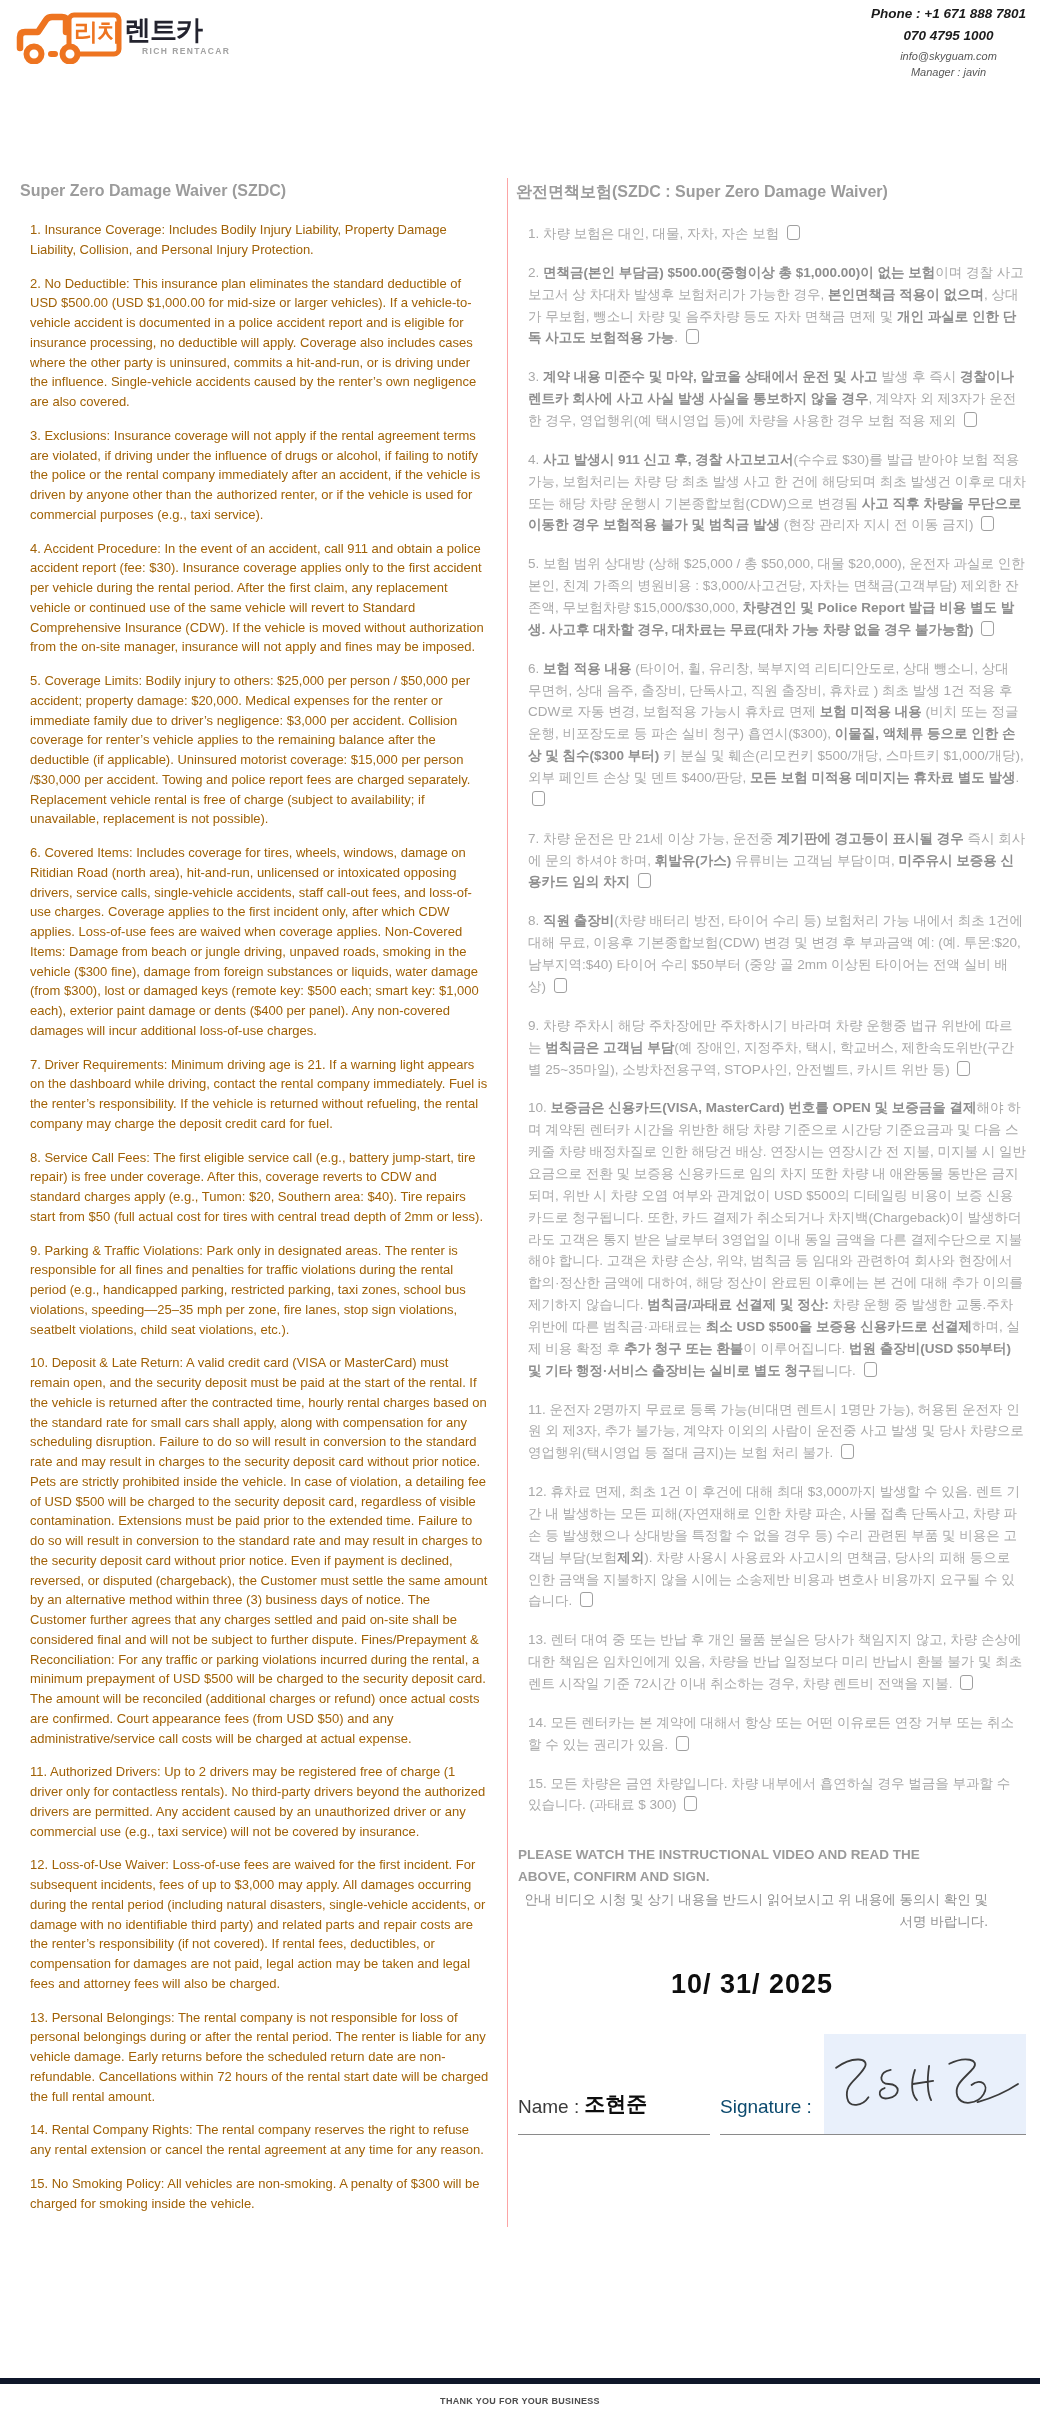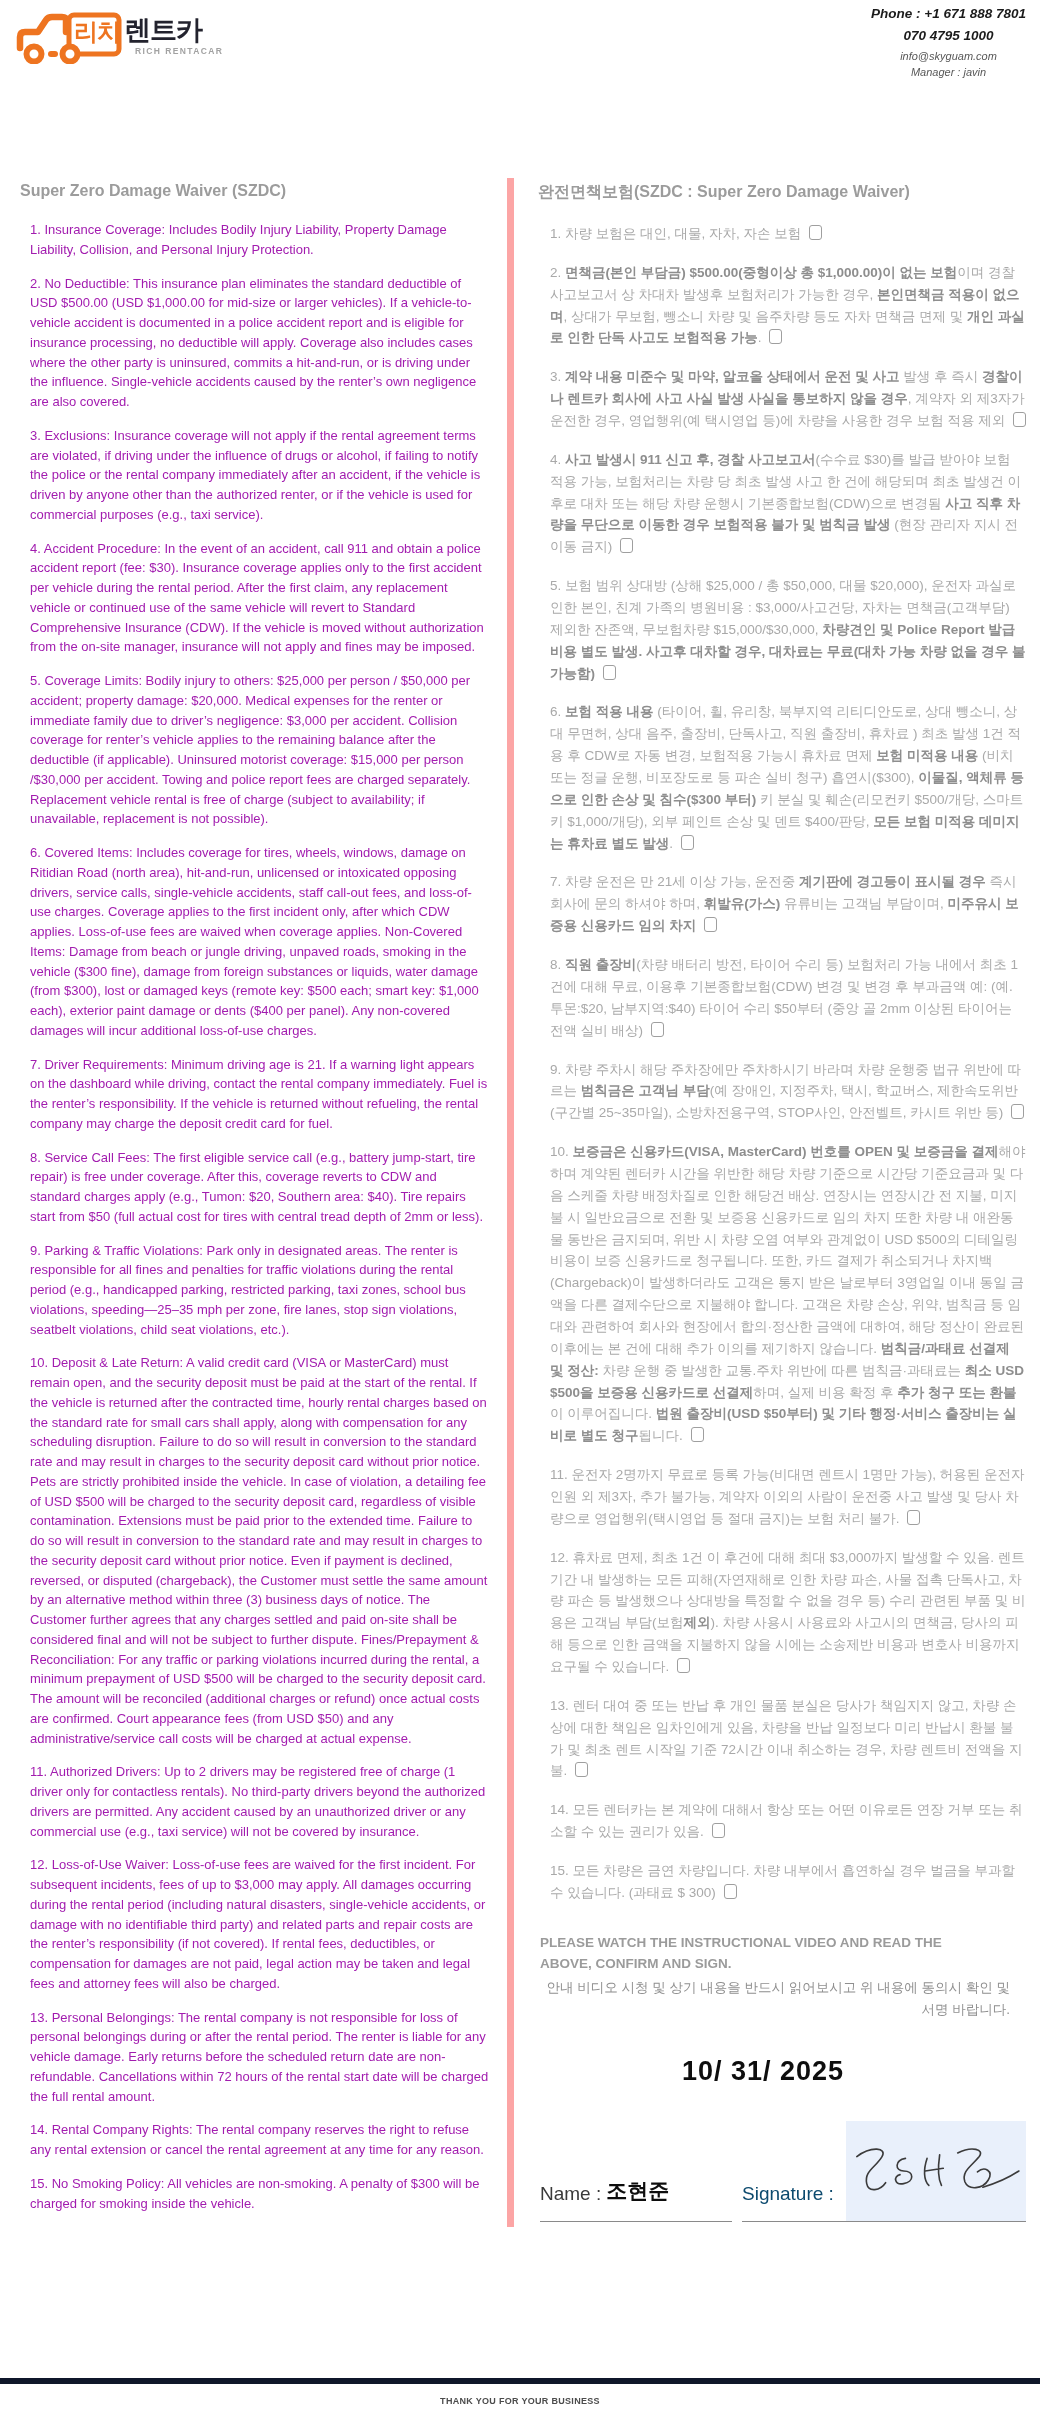--- a/index.html
+++ b/index.html
@@ -6,36 +6,36 @@
   body{width:1040px;min-height:2415px;display:flex;flex-direction:column;
        font-family:"Liberation Sans",sans-serif;box-sizing:border-box;}
   
   .header{position:relative;height:104px;padding-top:8px;}
   .logo{position:relative;width:230px;height:60px;margin-left:12px;}
   .logo svg{position:absolute;left:0;top:4px;}
   .logo-richi{position:absolute;left:62px;top:8px;width:46px;text-align:center;
               font-size:24px;font-weight:900;color:#ee7420;letter-spacing:-1px;}
   .logo-kr{position:absolute;left:112px;top:4px;font-size:27px;font-weight:900;
            color:#23232e;letter-spacing:-1px;}
-  .logo-sub{position:absolute;left:123px;top:38px;font-size:8.5px;font-weight:600;
+  .logo-sub{position:absolute;left:130px;top:38px;font-size:8.5px;font-weight:600;
             color:#a2a2a2;letter-spacing:1.4px;}
   .titles{position:absolute;left:0;right:0;top:14px;text-align:center;pointer-events:none;}
   .title-kr{font-size:17px;font-weight:700;color:#191919;margin:0 0 12px;}
   .title-en{font-size:12px;font-weight:700;color:#2e2e2e;letter-spacing:.3px;margin:0;}
   .contact{position:absolute;right:14px;top:6px;text-align:center;font-style:italic;}
   .contact p{margin:0;}
   .contact p:nth-child(1),.contact p:nth-child(2){font-size:13.5px;font-weight:700;color:#1b1b1b;margin-bottom:7px;}
   .contact p:nth-child(3){font-size:11px;color:#585858;margin:3px 0 4px;}
   .contact p:nth-child(4){font-size:11px;color:#585858;}
   
   .cols{display:flex;align-items:stretch;margin:66px 14px 0 20px;}
   .col-left{width:487px;padding-right:18px;box-sizing:border-box;}
-  .col-right{flex:1;border-left:7px solid #fca5a5;padding-left:24px;box-sizing:border-box;}
+  .col-right{flex:1;border-left:1px solid #fca5a5;padding-left:8px;box-sizing:border-box;}
   h2.sec{font-size:16px;font-weight:700;color:#9c9c9c;margin:4px 0 20px;}
-  .plist p{font-size:13px;line-height:1.52;color:#a21caf;margin:0 0 14px 10px;}
+  .plist p{font-size:13px;line-height:1.52;color:#a16207;margin:0 0 14px 10px;}
   .klist p{font-size:13.5px;line-height:1.62;color:#a9a9a9;margin:4px 0 17px 12px;}
   .klist b{color:#8e8e8e;font-weight:700;}
   .cbx{display:inline-block;width:11px;height:13px;border:1.5px solid #9f9f9f;
        border-radius:3px;margin-left:4px;vertical-align:-2px;background:#fff;}
   
   .sign{margin-top:28px;margin-left:2px;}
   .notice-en{font-weight:700;color:#9b9b9b;font-size:13.5px;line-height:1.6;max-width:440px;margin:0;}
   .notice-kr{color:#8f8f8f;font-size:13.5px;line-height:1.6;max-width:470px;margin:2px 0 0;text-align:right;}
   .date{text-align:center;font-size:27px;font-weight:700;color:#0e0e0e;
         letter-spacing:1px;margin:36px 40px 34px 0;}

